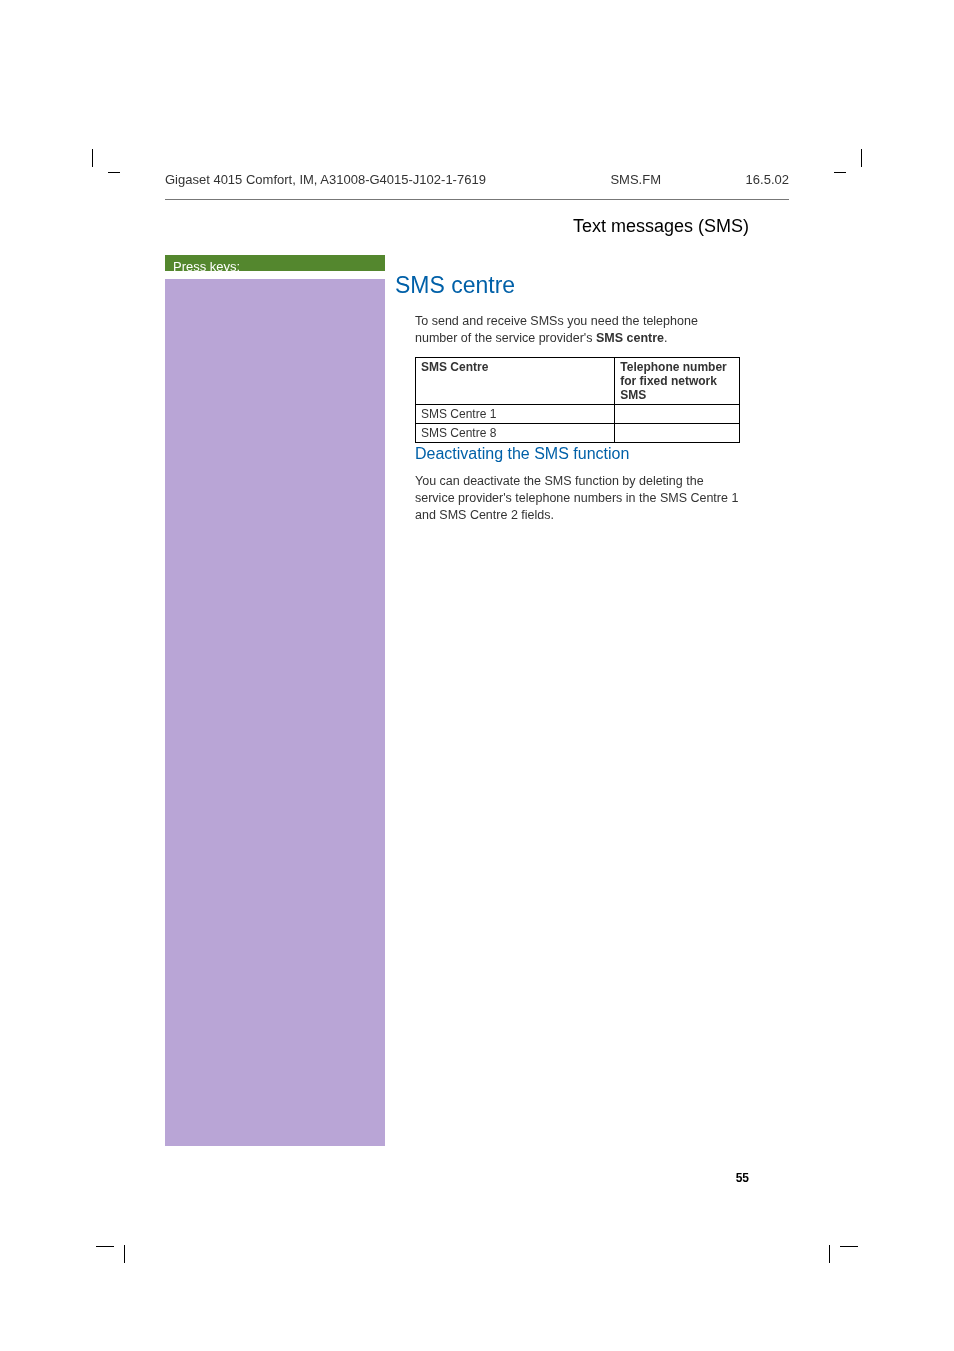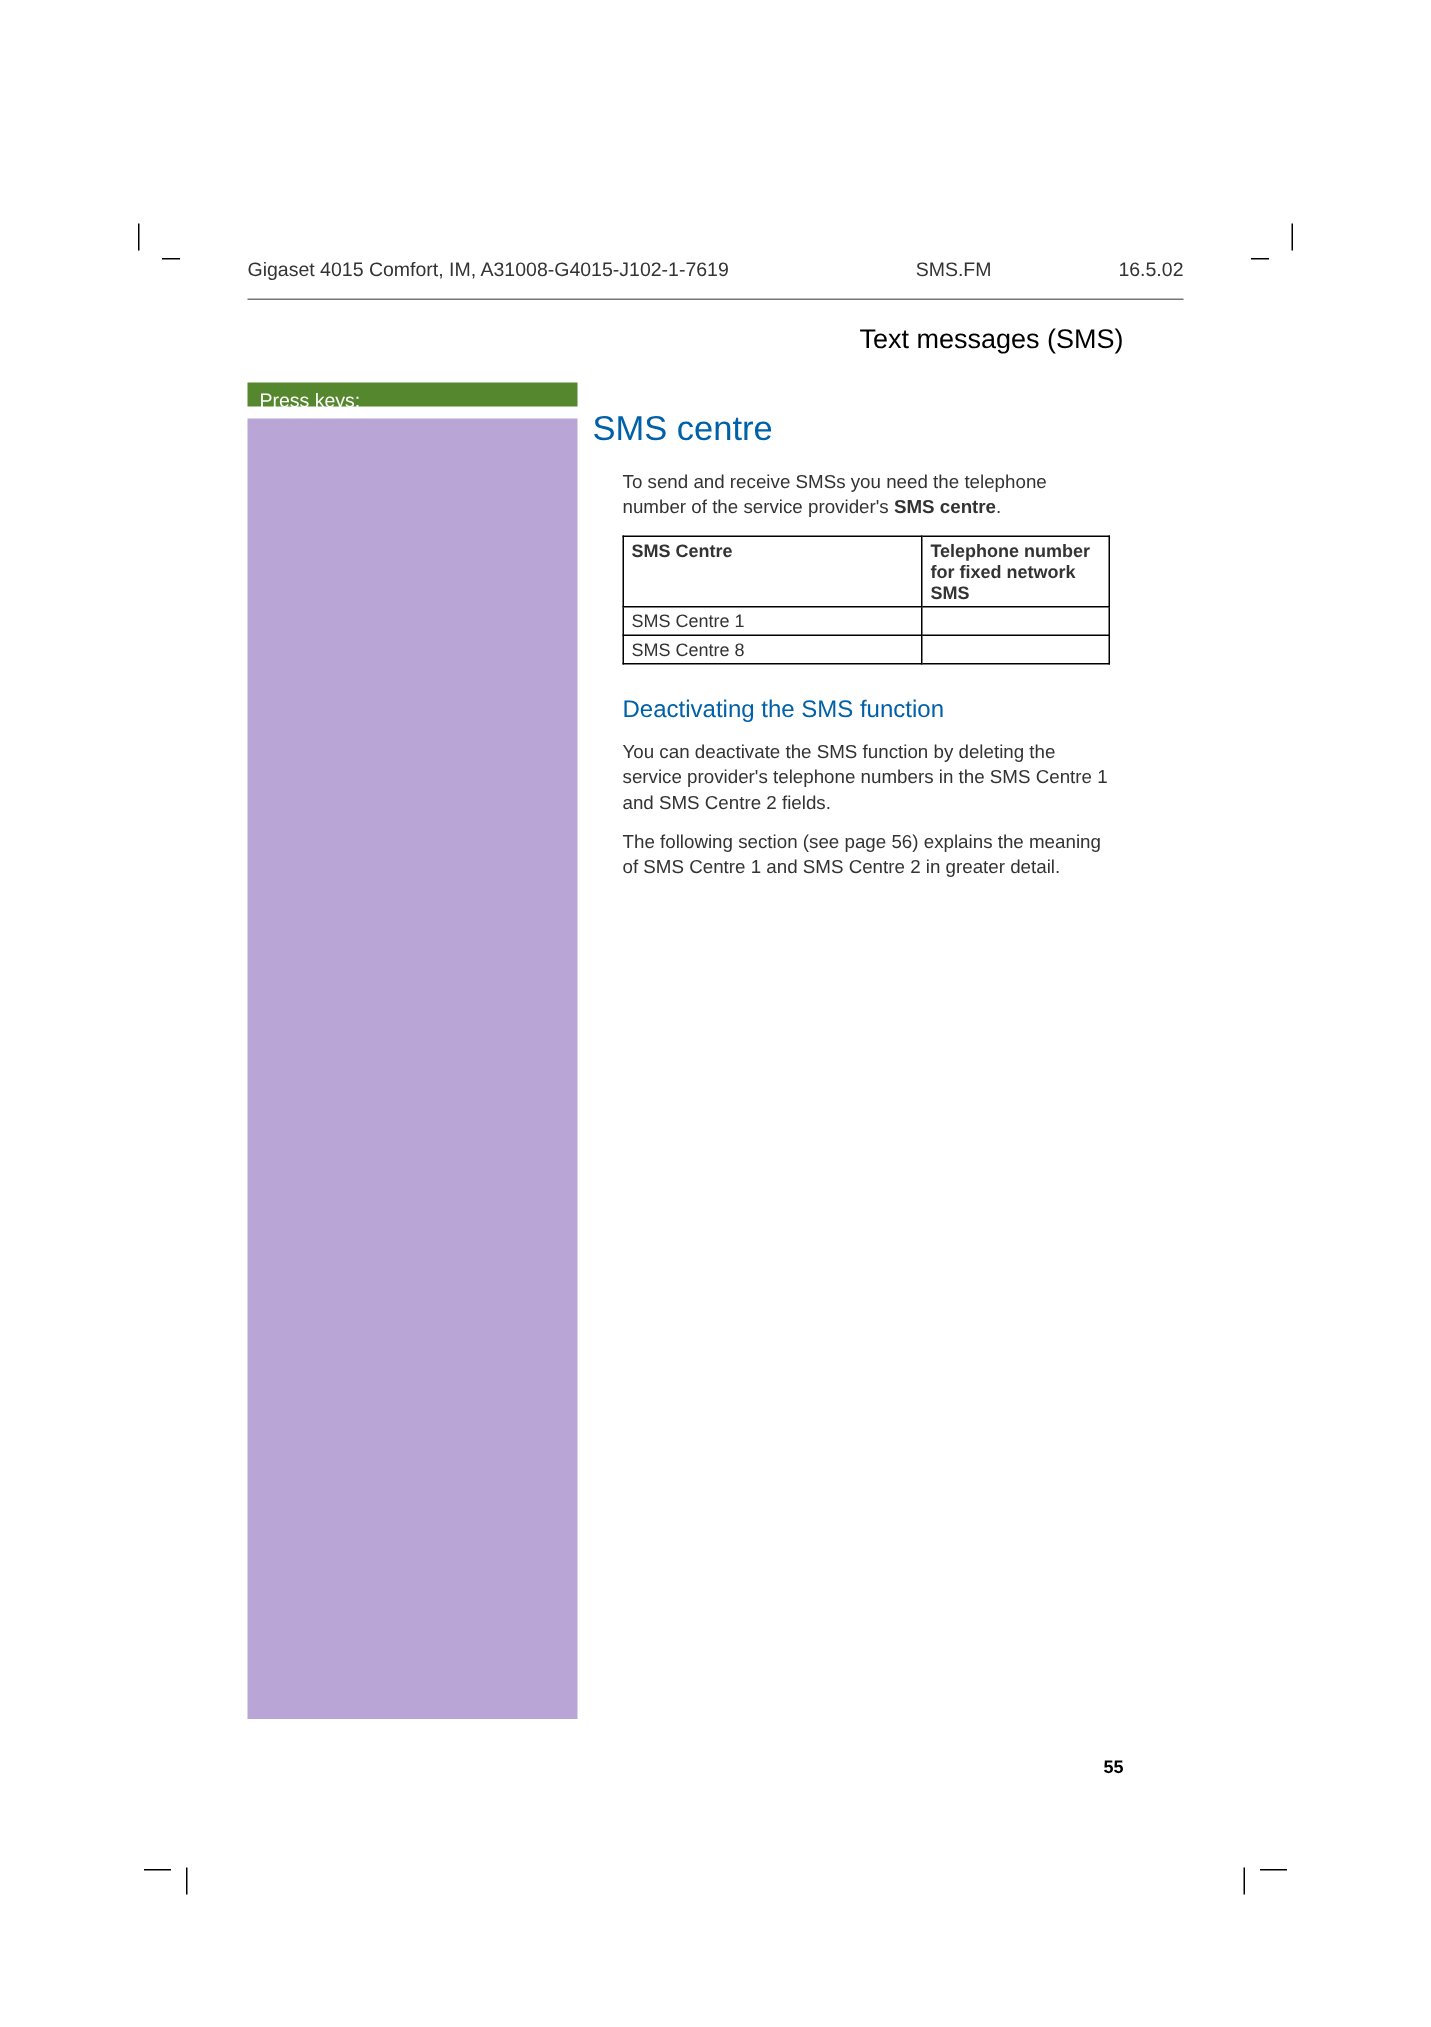--- a/index.html
+++ b/index.html
@@ -83,21 +83,21 @@
     color: #0060a8;
     font-size: 23px;
     font-weight: normal;
     margin-bottom: 14px;
     font-family: Arial, sans-serif;
   }
   .h2-blue {
     color: #0060a8;
     font-size: 16px;
     font-weight: normal;
-    margin-top: 22px;
+    margin-top: 2px;
     margin-bottom: 10px;
     font-family: Arial, sans-serif;
   }
 
   .body-text {
     font-size: 12.5px;
     line-height: 1.35;
     color: #333;
     margin-bottom: 10px;
     margin-left: 20px;
@@ -172,16 +172,15 @@
     <tr>
       <td>SMS Centre 8</td>
       <td></td>
     </tr>
   </tbody>
     </table>
 
   <div class="h2-blue" style="margin-left:20px;">Deactivating the SMS function</div>
 
   <p class="body-text">You can deactivate the SMS function by deleting the service provider's telephone numbers in the SMS Centre 1 and SMS Centre 2 fields.</p>
-  <p class="body-text">The following section (see  page 56) explains the meaning of SMS Centre 1 and SMS Centre 2 in greater detail.</p>
 </div>
 
 <div class="page-number">55</div>
 
 </body></html>

